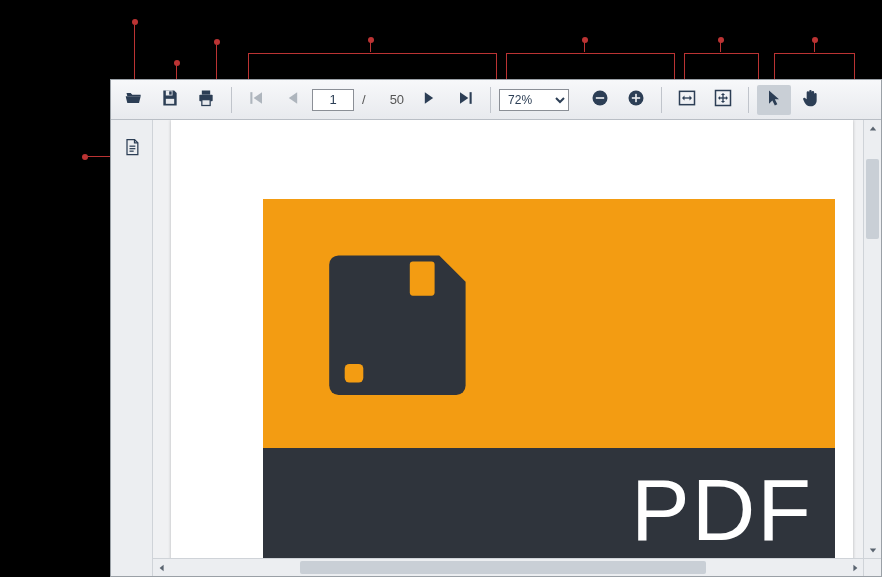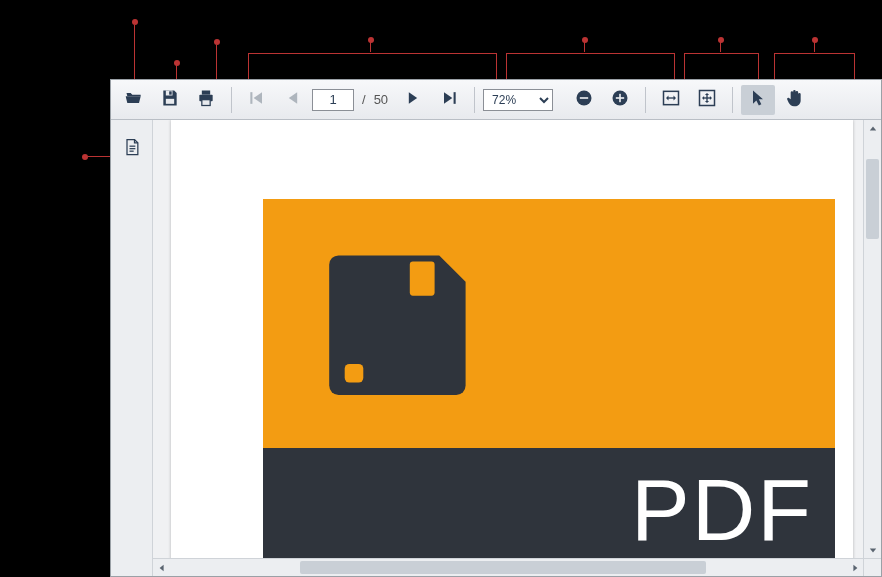--- a/index.html
+++ b/index.html
@@ -69,21 +69,21 @@
     background: #fff;
     text-align: center;
     font-size: 13px;
     color: #2c3e55;
   }
   .page-sep {
     padding: 0 6px;
     color: #555;
     font-size: 13px;
   }
-  .page-total { color: #555; font-size: 13px; padding-right: 6px; }
+  .page-total { color: #555; font-size: 13px; padding-right: 6px; margin-left: 16px; }
 
   .zoom-select {
     width: 70px;
     height: 22px;
     border: 1px solid #8b8f96;
     background: #fff;
     font-size: 12px;
     padding-left: 4px;
     color: #2c3e55;
   }

